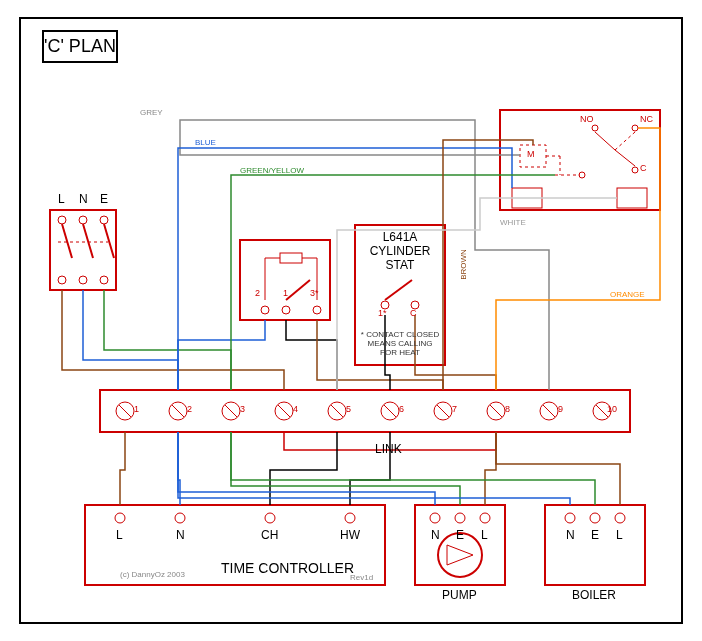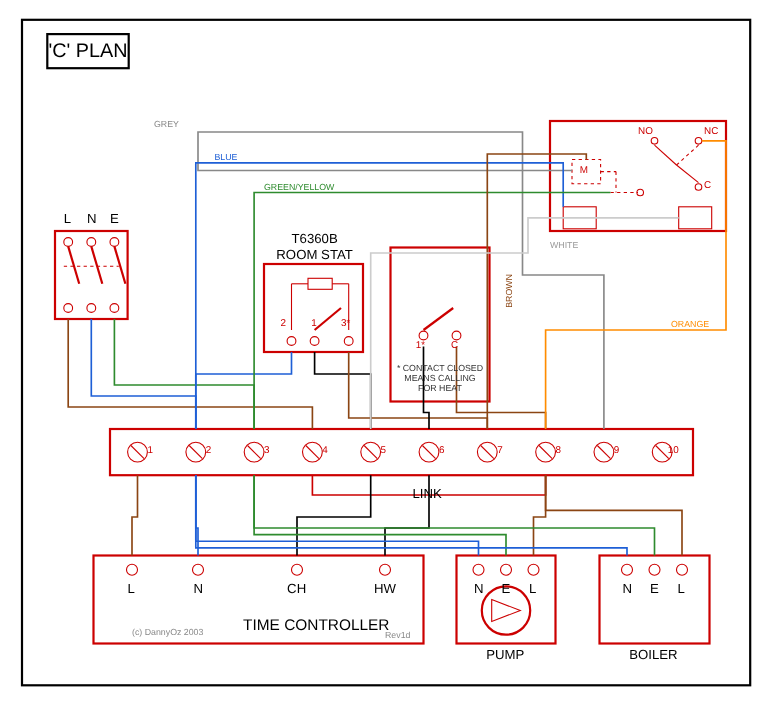--- a/index.html
+++ b/index.html
@@ -195,27 +195,29 @@
   <path d="M496 390 L496 300 L660 300 L660 128 L638 128" fill="none" stroke="#FF8C00" stroke-width="1.5"></path>
 
 </svg>
 
 <div class="box-title" style="left:42px; top:30px;">'C' PLAN</div>
 
 <div class="label" style="left:58px; top:192px;">L</div>
 <div class="label" style="left:79px; top:192px;">N</div>
 <div class="label" style="left:100px; top:192px;">E</div>
 
-<div class="label" style="left:236px; top:210px; width:100px;">
-  <span>T6360B</span><br><span>ROOM STAT</span>
-</div>
 <div class="label small" style="left:255px; top:288px;">2</div>
 <div class="label small" style="left:283px; top:288px;">1</div>
 <div class="label small" style="left:310px; top:288px;">3*</div>
 
+<div class="label" style="left:355px; top:230px; width:90px;">
+  <span>L641A</span><br>
+  <span>CYLINDER</span><br>
+  <span>STAT</span>
+</div>
 <div class="label small" style="left:378px; top:308px;">1*</div>
 <div class="label small" style="left:410px; top:308px;">C</div>
 <div class="label tiny" style="left:358px; top:330px; width:84px; white-space:normal; text-align:center;">
   <span>* CONTACT CLOSED</span><br>
   <span>MEANS CALLING</span><br>
   <span>FOR HEAT</span>
 </div>
 
 <div class="label small" style="left:527px; top:149px;">M</div>
 <div class="label small" style="left:580px; top:114px;">NO</div>

